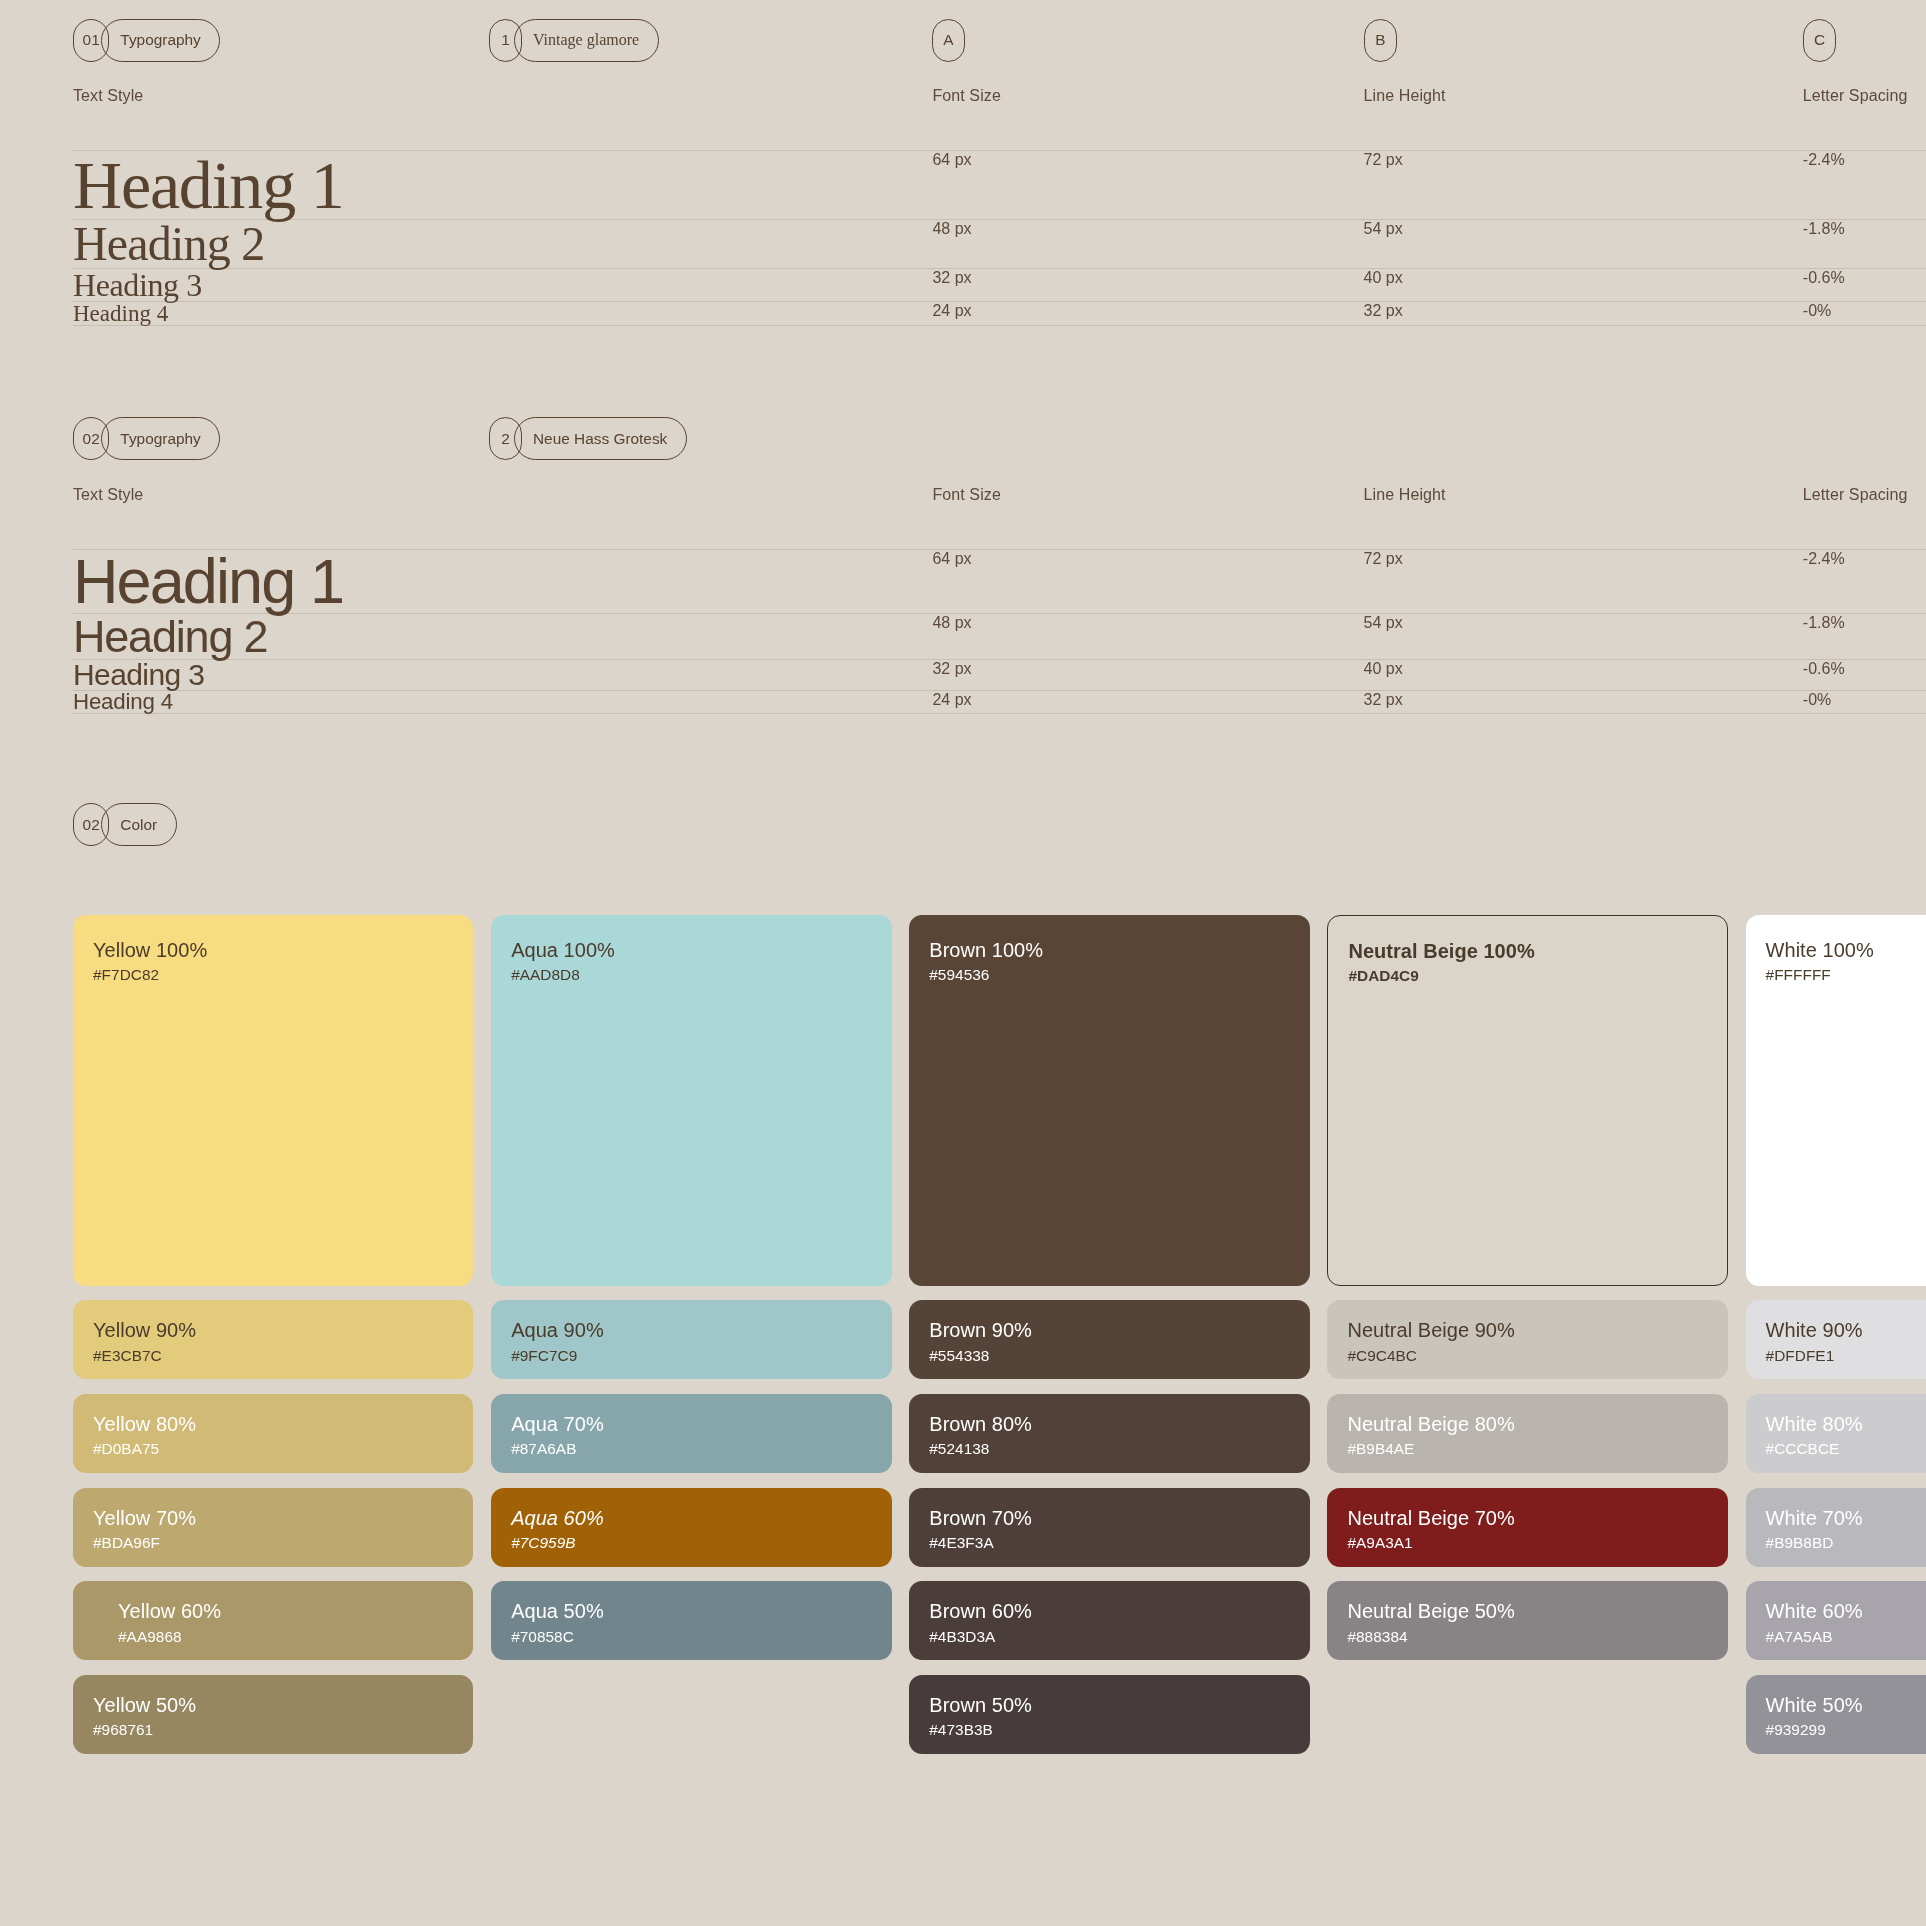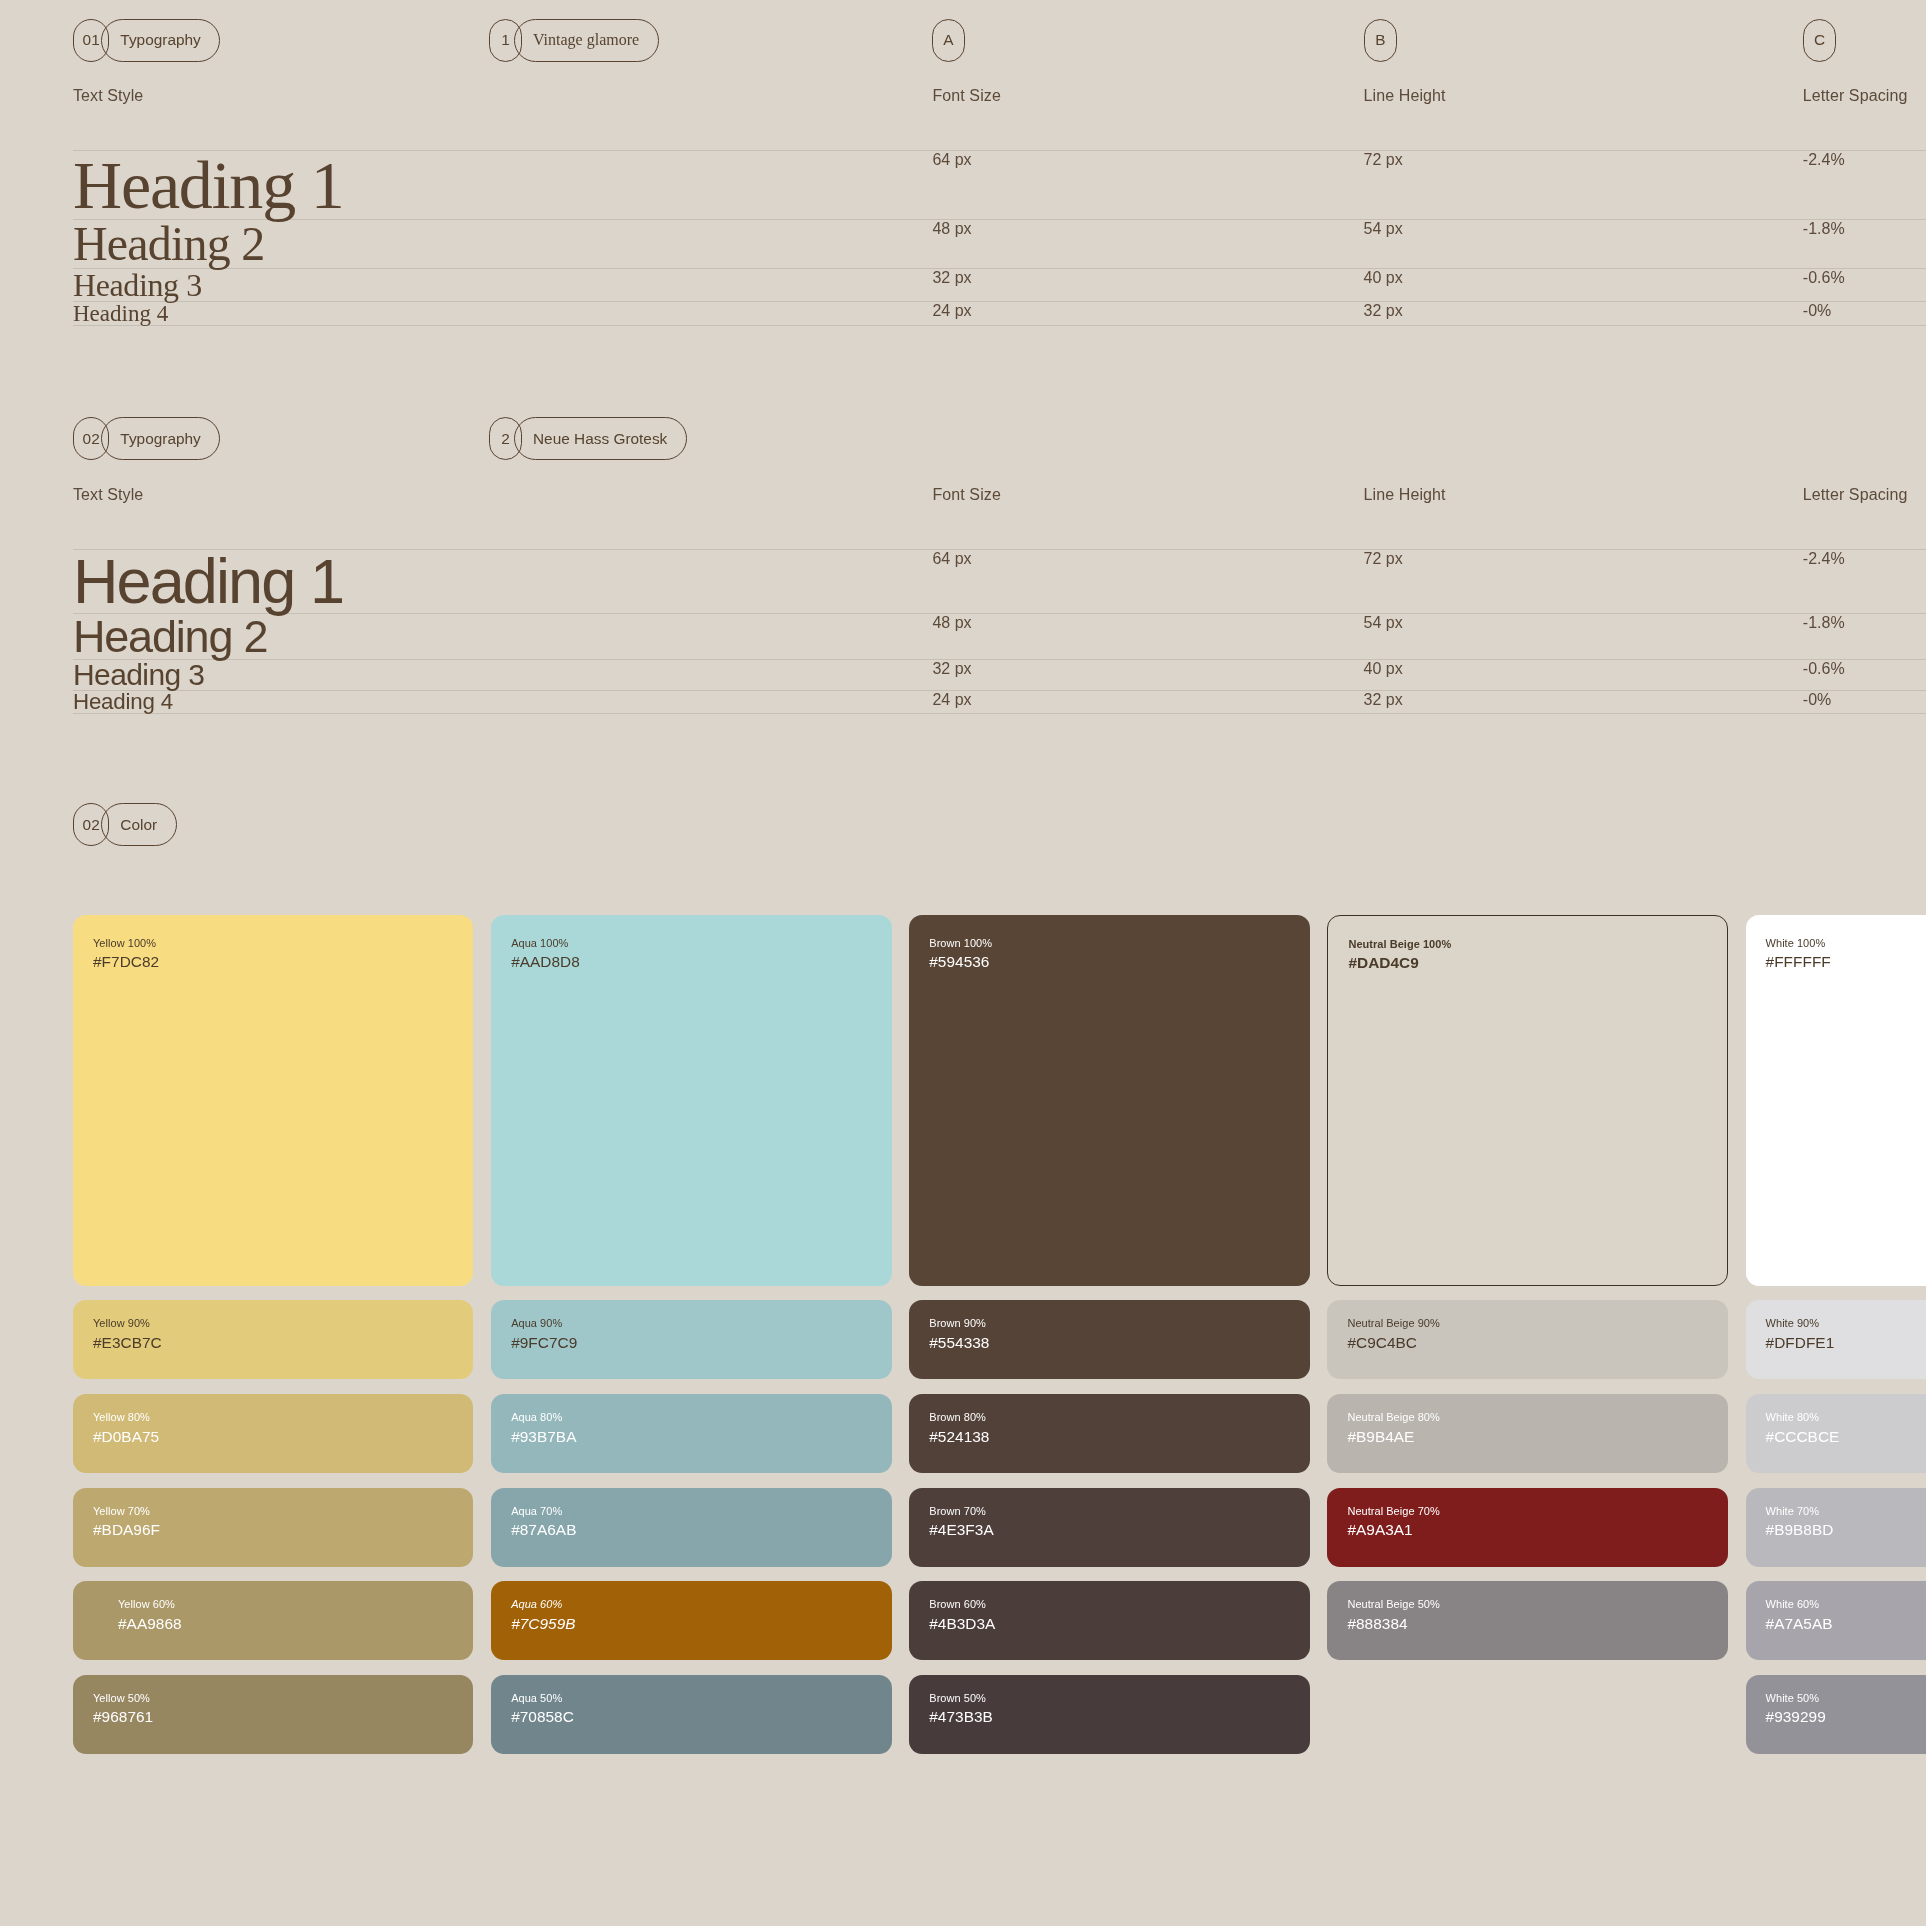--- a/index.html
+++ b/index.html
@@ -165,21 +165,21 @@
   .ramp{display:flex;flex-direction:column;}
   .sw{
     border-radius:13px;
     padding:21px 20px 0 20px;
     overflow:hidden;
   }
   .sw.big{height:371px;margin-bottom:14.6px;}
   .sw.small{height:79px;margin-bottom:14.6px;padding-top:16px;}
   .sw.small:last-child{margin-bottom:0;}
   .sw .name{
-    font-size:11px;
+    font-size:20px;
     line-height:1.42;
     letter-spacing:0.04px;
     display:block;
     white-space:nowrap;
   }
   .sw .hex{
     font-size:15.4px;
     line-height:1.42;
     letter-spacing:0.04px;
     display:block;
@@ -365,24 +365,20 @@
 
     <div class="ramp">
       <div class="sw big" style="background-color: rgb(170, 216, 216); color: rgb(74, 59, 42);">
           <span class="name">Aqua 100%</span>
           <span class="hex">#AAD8D8</span>
         </div>
       <div class="sw small" style="background-color: rgb(159, 199, 201); color: rgb(74, 59, 42);">
           <span class="name">Aqua 90%</span>
           <span class="hex">#9FC7C9</span>
         </div>
-      <div class="sw small" style="background-color: rgb(147, 183, 186); color: rgb(255, 255, 255);">
-          <span class="name">Aqua 80%</span>
-          <span class="hex">#93B7BA</span>
-        </div>
       <div class="sw small" style="background-color: rgb(135, 166, 171); color: rgb(255, 255, 255);">
           <span class="name">Aqua 70%</span>
           <span class="hex">#87A6AB</span>
         </div>
       <div class="sw small" style="background-color: #a16207; color: rgb(255, 255, 255); font-style: italic;">
           <span class="name">Aqua 60%</span>
           <span class="hex">#7C959B</span>
         </div>
       <div class="sw small" style="background-color: rgb(112, 133, 140); color: rgb(255, 255, 255);">
           <span class="name">Aqua 50%</span>

